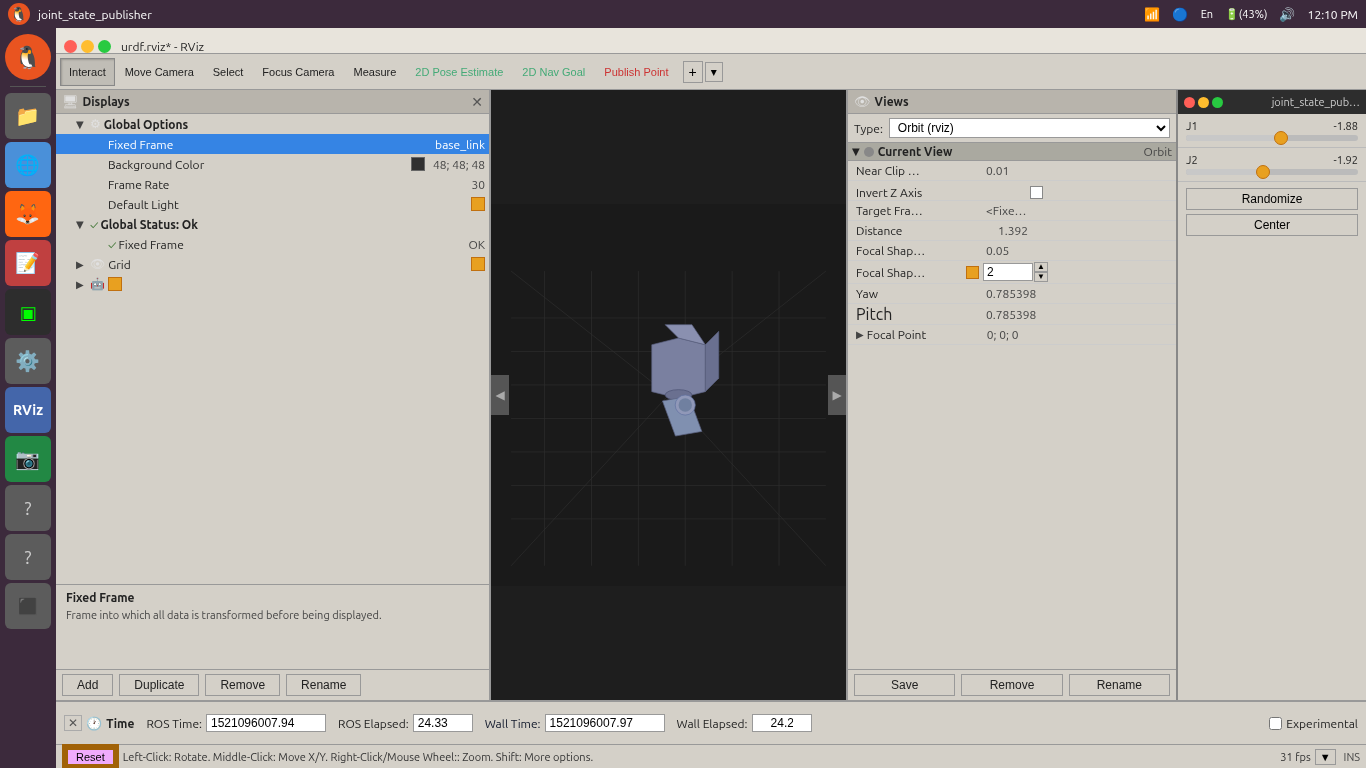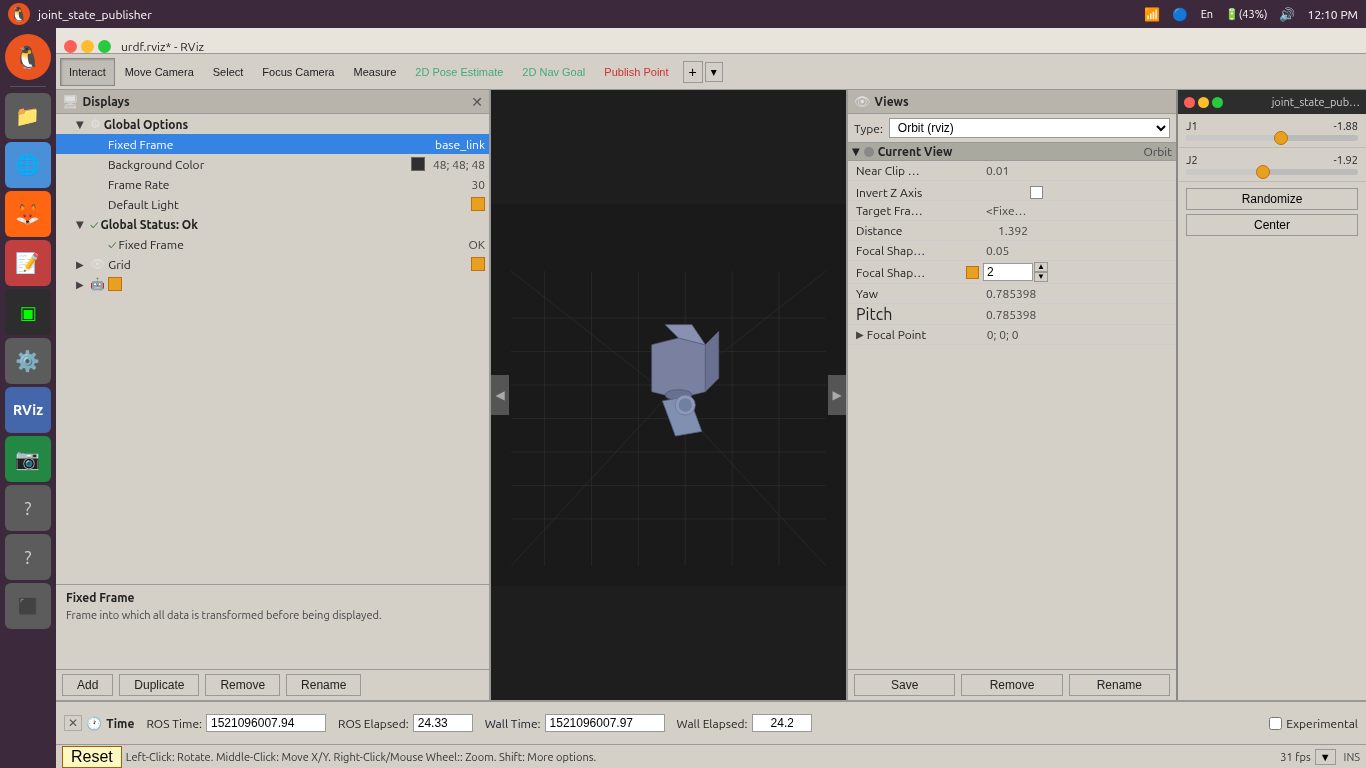--- a/index.html
+++ b/index.html
@@ -374,20 +374,20 @@
         <span style="font-size:12px;color:#222;margin-left:8px;">Wall Elapsed:</span>
         <input type="text" style="background: rgb(255, 255, 255); border: 1px solid rgb(153, 153, 153); padding: 1px 18px; font-size: 12px; width: 60px;" value="24.27">
         <div style="margin-left:auto;display:flex;align-items:center;gap:4px;">
           <input type="checkbox" style="cursor: pointer;">
           <span style="font-size:12px;color:#222;">Experimental</span>
         </div>
       </div>
     </div>
 
     <div style="background:#d4d0c8;border-top:1px solid #999;height:24px;display:flex;align-items:center;padding:0 6px;gap:4px;flex-shrink:0;">
-      <button style="background:#fef9c3;border:1px solid #a16207;padding:1px 8px;font-size:16px;cursor:pointer;">Reset</button>
+      <button style="background:#f0abfc;border:6px solid #a16207;padding:1px 8px;font-size:11px;cursor:pointer;">Reset</button>
       <span style="font-size:11px;color:#333;">Left-Click: Rotate.  Middle-Click: Move X/Y.  Right-Click/Mouse Wheel:: Zoom.  Shift: More options.</span>
       <span style="margin-left:auto;font-size:11px;color:#333;">31 fps</span>
       <button style="background:#d4d0c8;border:1px solid #999;padding:1px 4px;font-size:11px;cursor:pointer;">▼</button>
       <span style="font-size:11px;color:#444;margin-left:4px;">INS</span>
     </div>
   </div>
 </div>
 
 </body></html>

